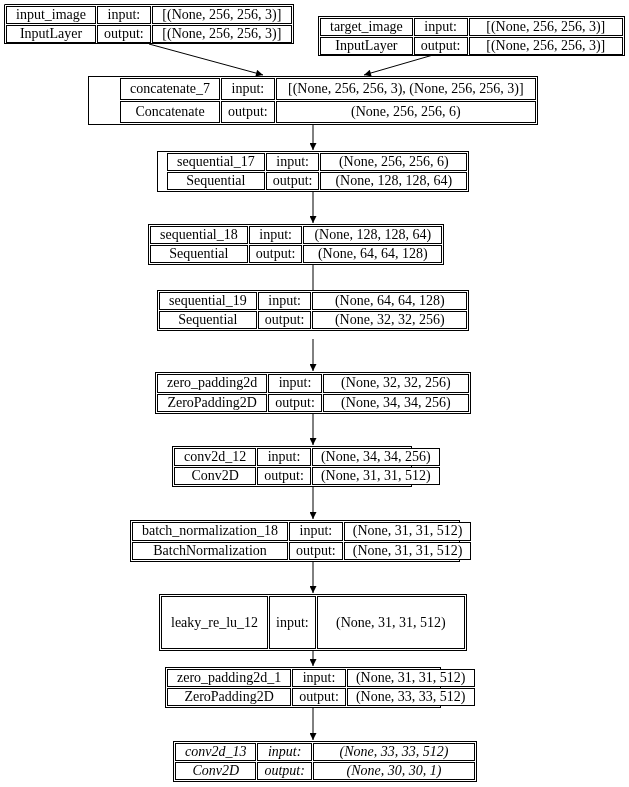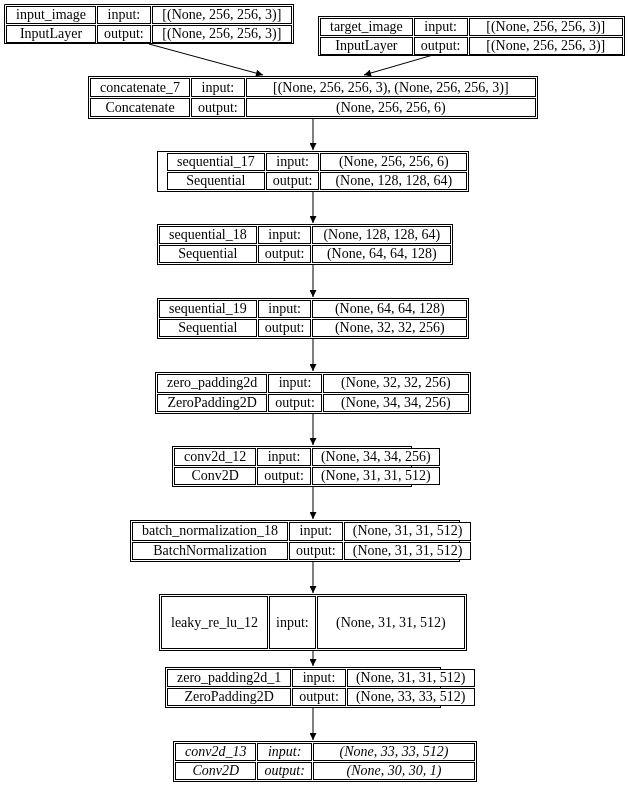--- a/index.html
+++ b/index.html
@@ -48,24 +48,24 @@
     white-space: nowrap;
     background: #ffffff;
   }
   .node td.nm { width: 1%; padding: 0 9px; }
   .node td.io { width: 1%; padding: 0 6px; }
   .node td.sh { padding: 0 8px; }
 
   
   .n0  { left: 4px;   top: 4px;   width: 290px; height: 40px; }
   .n1  { left: 318px; top: 16px;   width: 307px; height: 40px; }
-  .n2  { left: 88px;  top: 76px;  width: 450px; height: 43px; }
+  .n2  { left: 88px;  top: 76px;  width: 450px; height: 49px; padding-left: 30px; }
   .n3  { left: 157px; top: 151px; width: 312px; height: 41px; padding-left: 8px; }
-  .n4  { left: 157px; top: 224px; width: 296px; height: 41px; }
-  .n5  { left: 157px; top: 298px; width: 312px; height: 41px; }
+  .n4  { left: 148px; top: 224px; width: 296px; height: 41px; }
+  .n5  { left: 157px; top: 290px; width: 312px; height: 41px; }
   .n6  { left: 155px; top: 372px; width: 316px; height: 42px; }
   .n7  { left: 172px; top: 446px; width: 240px; height: 41px; }
   .n8  { left: 130px; top: 520px; width: 330px; height: 42px; }
   .n9  { left: 159px; top: 594px; width: 308px; height: 57px; }
   .n10 { left: 165px; top: 667px; width: 276px; height: 41px; }
   .n11 { left: 173px; top: 741px; width: 304px; height: 41px; font-style: italic; }
 </style>
 </head>
 <body>
 

